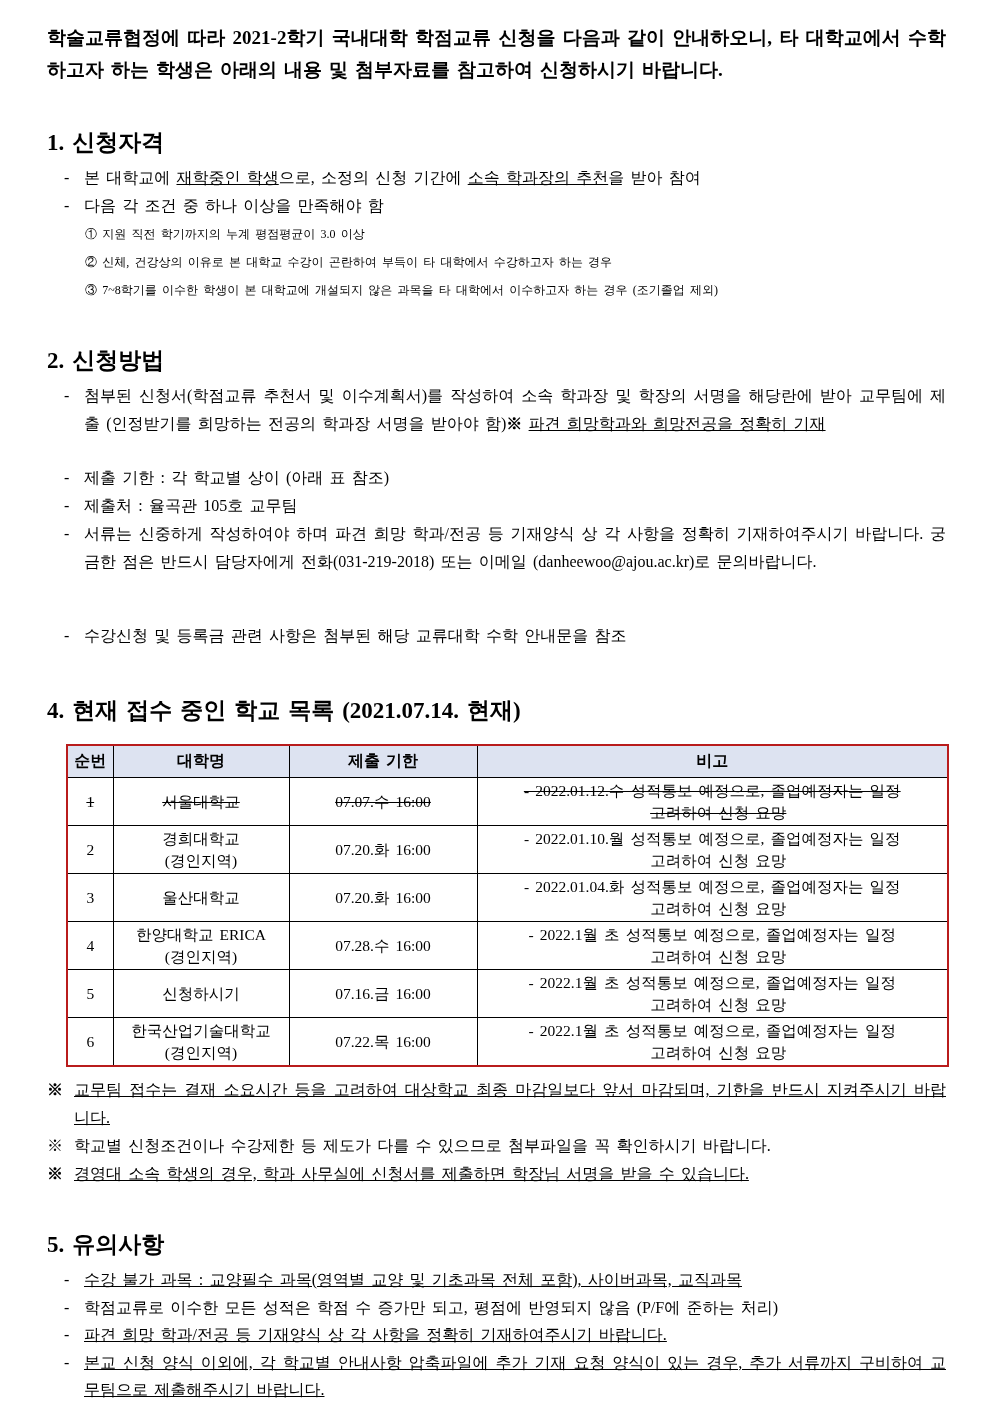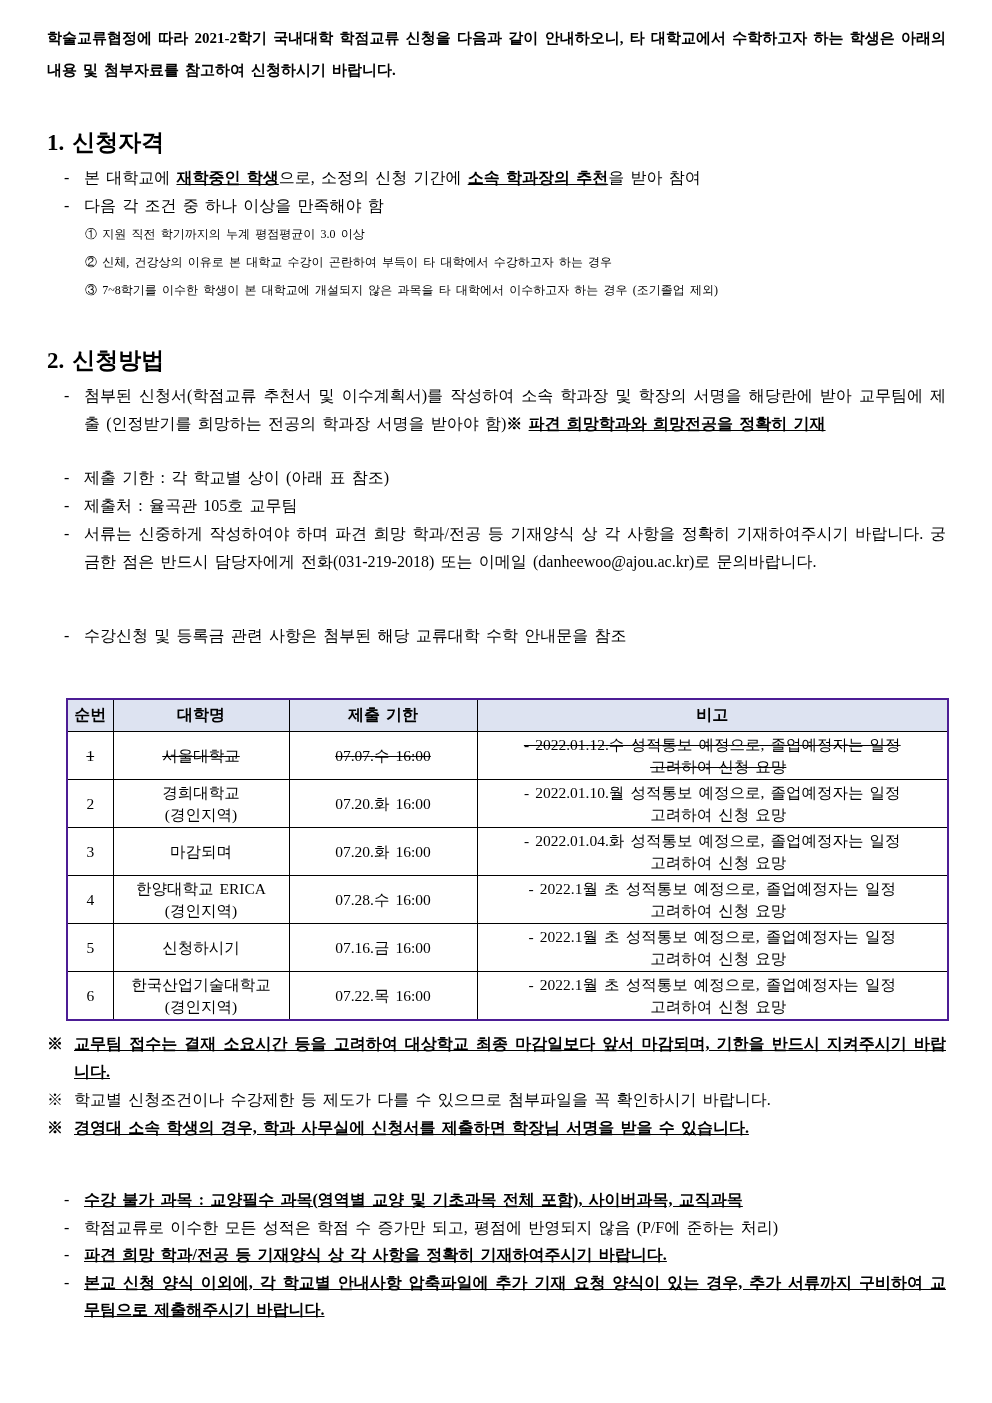--- a/index.html
+++ b/index.html
@@ -10,21 +10,21 @@
   }
   .page {
     box-sizing: border-box;
     width: 992px;
     min-height: 1403px;
     padding: 22px 46px 10px 47px;
     overflow: hidden;
     word-spacing: 0.14em;
   }
   .intro {
-    font-size: 15px;
+    font-size: 19px;
     font-weight: bold;
     line-height: 32px;
     text-align: justify;
     margin: 0 0 44px 0;
   }
   .section { margin: 0; }
   .section-title {
     font-size: 23px;
     font-weight: bold;
     margin: 0 0 8px 0;
@@ -42,30 +42,30 @@
     text-align: justify;
   }
   .bullet .marker { width: 20px; flex: 0 0 20px; }
   .bullet .btext { flex: 1 1 auto; }
   .gap-above { margin-top: 26px; }
   .subitem {
     font-size: 12px;
     line-height: 28px;
     margin-left: 38px;
   }
-  .bu { font-weight: bold; text-decoration: underline; }
+  .bu { font-weight: normal; text-decoration: underline; }
   .b { font-weight: bold; }
 
   
   table.schools {
     border-collapse: collapse;
     table-layout: fixed;
     width: 881px;
-    margin: 12px 0 0 19px;
-    border: 2px solid #4c1d95;
+    margin: 20px 0 0 19px;
+    border: 2px solid #b91c1c;
   }
   table.schools th, table.schools td {
     border: 1px solid #000;
     padding: 1px 4px;
     overflow: hidden;
   }
   table.schools th {
     background: #dde3f1;
     font-size: 16px;
     font-weight: bold;
@@ -141,20 +141,21 @@
   </div>
 
   <div class="section sec3">
     <div class="bullet">
       <span class="marker">-</span>
       <span class="btext">수강신청 및 등록금 관련 사항은 첨부된 해당 교류대학 수학 안내문을 참조</span>
     </div>
   </div>
 
   <div class="section sec4">
+    <div class="section-title">4. 현재 접수 중인 학교 목록 (2021.07.14. 현재)</div>
 
     <table class="schools">
       <colgroup>
         <col style="width:46px">
           <col style="width:176px">
           <col style="width:188px">
           <col style="width:471px">
       </colgroup>
       <thead>
         <tr>
@@ -172,21 +173,21 @@
           <td class="remark"><span>- 2022.01.12.수 성적통보 예정으로, 졸업예정자는 일정</span><span class="remark-l2">고려하여 신청 요망</span></td>
         </tr>
         <tr>
           <td class="c">2</td>
           <td class="c"><span>경희대학교</span><span class="univ-l2">(경인지역)</span></td>
           <td class="c">07.20.화 16:00</td>
           <td class="remark"><span>- 2022.01.10.월 성적통보 예정으로, 졸업예정자는 일정</span><span class="remark-l2">고려하여 신청 요망</span></td>
         </tr>
         <tr>
           <td class="c">3</td>
-          <td class="c"><span>마감되며</span></td>
+          <td class="c"><span>울산대학교</span></td>
           <td class="c">07.20.화 16:00</td>
           <td class="remark"><span>- 2022.01.04.화 성적통보 예정으로, 졸업예정자는 일정</span><span class="remark-l2">고려하여 신청 요망</span></td>
         </tr>
         <tr>
           <td class="c">4</td>
           <td class="c"><span>한양대학교 ERICA</span><span class="univ-l2">(경인지역)</span></td>
           <td class="c">07.28.수 16:00</td>
           <td class="remark"><span>- 2022.1월 초 성적통보 예정으로, 졸업예정자는 일정</span><span class="remark-l2">고려하여 신청 요망</span></td>
         </tr>
         <tr>
@@ -214,20 +215,21 @@
         <span class="btext">학교별 신청조건이나 수강제한 등 제도가 다를 수 있으므로 첨부파일을 꼭 확인하시기 바랍니다.</span>
       </div>
       <div class="note">
         <span class="marker b">※</span>
         <span class="btext bu">경영대 소속 학생의 경우, 학과 사무실에 신청서를 제출하면 학장님 서명을 받을 수 있습니다.</span>
       </div>
     </div>
   </div>
 
   <div class="section sec5">
+    <div class="section-title">5. 유의사항</div>
     <div class="bullet">
       <span class="marker">-</span>
       <span class="btext bu">수강 불가 과목 : 교양필수 과목(영역별 교양 및 기초과목 전체 포함), 사이버과목, 교직과목</span>
     </div>
     <div class="bullet">
       <span class="marker">-</span>
       <span class="btext">학점교류로 이수한 모든 성적은 학점 수 증가만 되고, 평점에 반영되지 않음  (P/F에 준하는 처리)</span>
     </div>
     <div class="bullet">
       <span class="marker">-</span>

